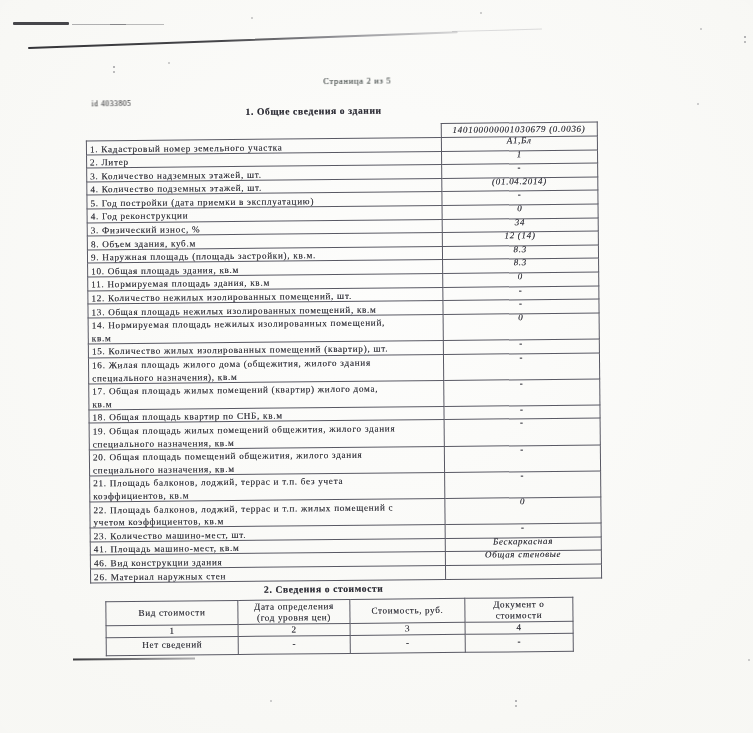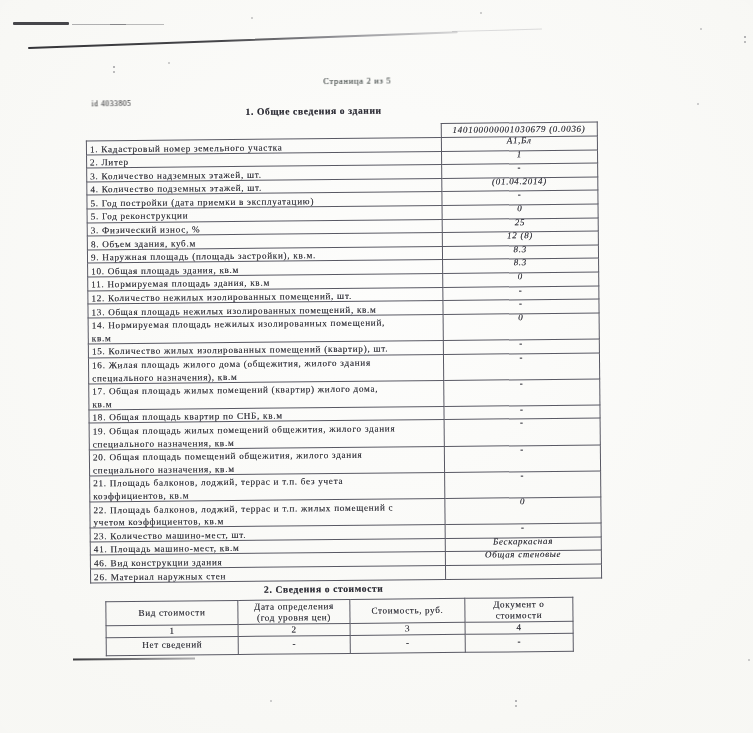--- a/index.html
+++ b/index.html
@@ -141,30 +141,30 @@
           </tr>
           <tr>
             <td class="lbl"><span class="t">4. Количество подземных этажей, шт.</span></td>
             <td class="val"><span class="v">(01.04.2014)</span></td>
           </tr>
           <tr>
             <td class="lbl"><span class="t">5. Год постройки (дата приемки в эксплуатацию)</span></td>
             <td class="val"><span class="v">-</span></td>
           </tr>
           <tr>
-            <td class="lbl"><span class="t">5. Год реконструкции</span></td>
+            <td class="lbl"><span class="t">4. Год реконструкции</span></td>
             <td class="val"><span class="v">0</span></td>
           </tr>
           <tr>
             <td class="lbl"><span class="t">3. Физический износ, %</span></td>
-            <td class="val"><span class="v">25</span></td>
+            <td class="val"><span class="v">34</span></td>
           </tr>
           <tr>
             <td class="lbl"><span class="t">8. Объем здания, куб.м</span></td>
-            <td class="val"><span class="v">12 (8)</span></td>
+            <td class="val"><span class="v">12 (14)</span></td>
           </tr>
           <tr>
             <td class="lbl"><span class="t">9. Наружная площадь (площадь застройки), кв.м.</span></td>
             <td class="val"><span class="v">8.3</span></td>
           </tr>
           <tr>
             <td class="lbl"><span class="t">10. Общая площадь здания, кв.м</span></td>
             <td class="val"><span class="v">8.3</span></td>
           </tr>
           <tr>

